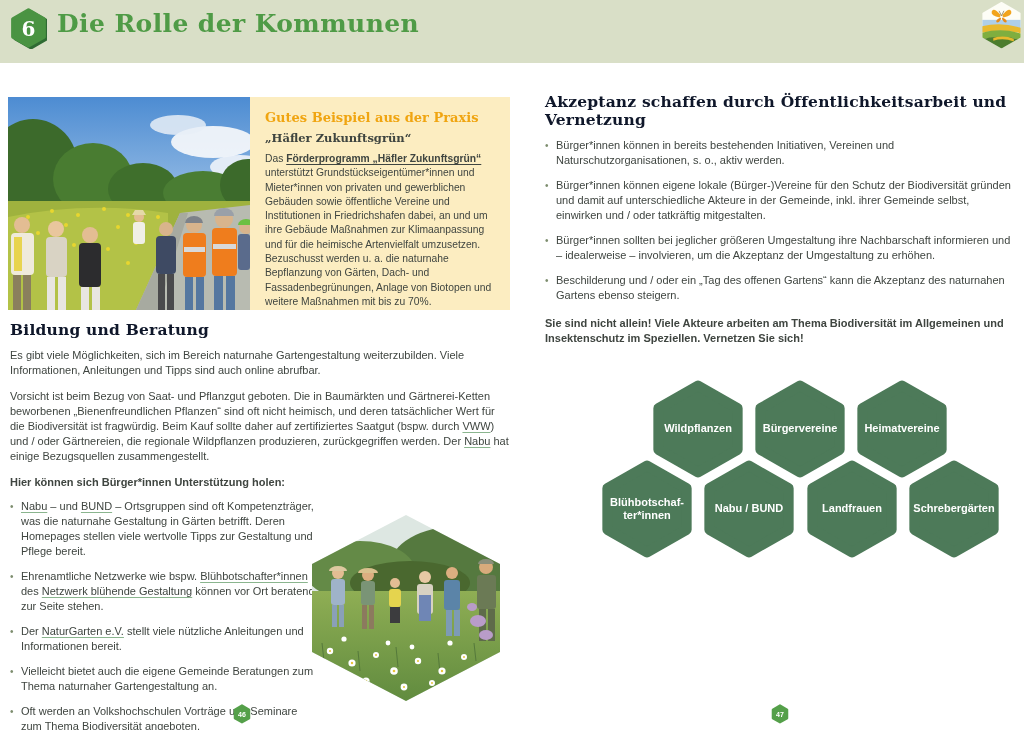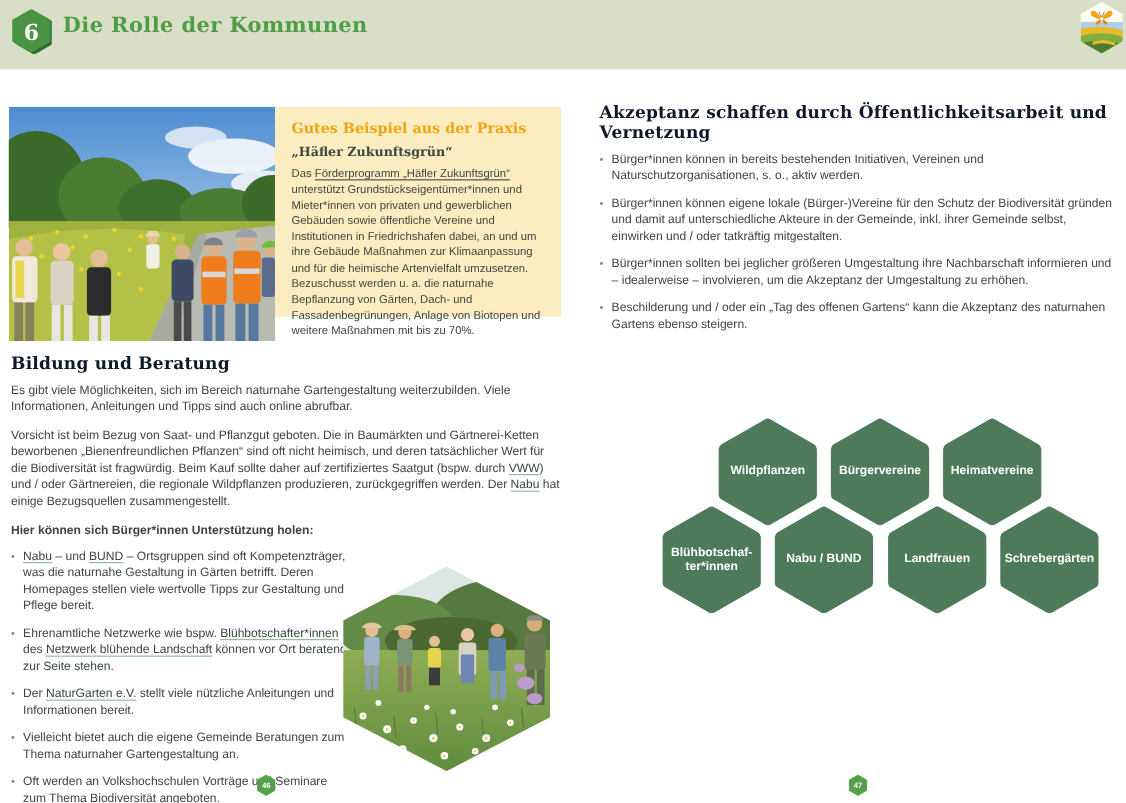--- a/index.html
+++ b/index.html
@@ -14,49 +14,49 @@
   
   .header-band { position:absolute; left:0; top:0; width:1024px; height:63px; background:#d9dfc7; }
   .chapter-badge { position:absolute; left:10px; top:8px; width:37px; height:42px; }
   .chapter-badge svg { position:absolute; inset:0; }
   .chapter-badge .num {
     position:absolute; inset:0; display:flex; align-items:center; justify-content:center;
     color:#fff; font-family:"DejaVu Serif", serif; font-weight:bold; font-size:20px;
   }
   .header-title {
     position:absolute; left:57px; top:16px;
-    font-family:"DejaVu Serif", serif; font-weight:bold; font-size:19px;
+    font-family:"DejaVu Serif", serif; font-weight:bold; font-size:25px;
     color:#4f9b46; letter-spacing:0.4px;
   }
   .brand-logo { position:absolute; left:981px; top:1px; width:41px; height:48px; }
 
   
   .photo-excursion { position:absolute; left:8px; top:97px; width:242px; height:213px; }
   .practice-box {
-    position:absolute; left:250px; top:97px; width:260px; height:191px;
+    position:absolute; left:250px; top:97px; width:260px; height:213px;
     background:#fcedc1; padding:13px 15px 10px 15px;
   }
   .practice-box h3 { margin:0 0 7px 0; font-family:"DejaVu Serif", serif; font-size:13px; line-height:15px; color:#f0a511; }
   .practice-box h4 { margin:0 0 7px 0; font-family:"DejaVu Serif", serif; font-size:11.5px; line-height:13px; color:#3f4540; }
   .practice-box .pb-body { font-size:10.3px; line-height:14.3px; }
 
   .left-text { position:absolute; left:10px; top:321px; width:501px; }
   h2.section-heading {
     margin:0 0 9px 0; font-family:"DejaVu Serif", serif; font-size:15.5px; line-height:18px;
     color:#0f172a; letter-spacing:0.2px;
   }
   .left-text p, .right-text p { margin:0 0 11px 0; }
   .list-intro { font-weight:bold; margin:2px 0 9px 0; }
   .bullets { width:307px; }
   .bullet { display:flex; margin:0 0 10px 0; }
   .bullet .m { width:11px; flex:0 0 11px; color:#7d8d6e; font-size:10px; line-height:15px; }
   .bullet .c { flex:1; }
 
   .seg-link { text-decoration:underline; text-decoration-color:#8ab58e; text-underline-offset:2px; text-decoration-thickness:1px; }
-  .seg-boldlink { font-weight:normal; text-decoration:underline; text-underline-offset:2px; text-decoration-thickness:1px; text-decoration-color:#3f4540; }
+  .seg-boldlink { font-weight:bold; text-decoration:underline; text-underline-offset:2px; text-decoration-thickness:1px; text-decoration-color:#3f4540; }
 
   .photo-meadow { position:absolute; left:300px; top:511px; width:212px; height:194px; }
 
   
   .right-text { position:absolute; left:545px; top:93px; width:472px; }
   .cta { font-weight:bold; margin-top:13px; }
 
   .hex-grid { position:absolute; left:545px; top:378px; width:472px; height:182px; }
   .hex { position:absolute; width:94px; height:98px; }
   .hex svg { position:absolute; inset:0; width:100%; height:100%; }
@@ -211,21 +211,21 @@
   <p><span>Es gibt viele Möglichkeiten, sich im Bereich naturnahe Gartengestaltung weiterzubilden. Viele Informationen, Anleitungen und Tipps sind auch online abrufbar.</span></p>
   <p><span>Vorsicht ist beim Bezug von Saat- und Pflanzgut geboten. Die in Baumärkten und Gärtnerei-Ketten beworbenen „Bienenfreundlichen Pflanzen“ sind oft nicht heimisch, und deren tatsächlicher Wert für die Biodiversität ist fragwürdig. Beim Kauf sollte daher auf zertifiziertes Saatgut (bspw. durch </span><span class="seg-link">VWW</span><span>) und / oder Gärtnereien, die regionale Wildpflanzen produzieren, zurückgegriffen werden. Der </span><span class="seg-link">Nabu</span><span> hat einige Bezugsquellen zusammengestellt.</span></p>
   <div class="list-intro">Hier können sich Bürger*innen Unterstützung holen:</div>
   <div class="bullets">
     <div class="bullet">
       <span class="m">•</span>
       <span class="c"><span class="seg-link">Nabu</span><span> – und </span><span class="seg-link">BUND</span><span> – Ortsgruppen sind oft Kompetenzträger, was die naturnahe Gestaltung in Gärten betrifft. Deren Homepages stellen viele wertvolle Tipps zur Gestaltung und Pflege bereit.</span></span>
     </div>
     <div class="bullet">
       <span class="m">•</span>
-      <span class="c"><span>Ehrenamtliche Netzwerke wie bspw. </span><span class="seg-link">Blühbotschafter*innen</span><span> des </span><span class="seg-link">Netzwerk blühende Landschaft</span><span> können vor Ort beratend zur Seite stehen.</span></span>
+      <span class="c"><span>Ehrenamtliche Netzwerke wie bspw. </span><span class="seg-link">Blühbotschafter*innen</span><span> des </span><span class="seg-link">Netzwerk blühende Gestaltung</span><span> können vor Ort beratend zur Seite stehen.</span></span>
     </div>
     <div class="bullet">
       <span class="m">•</span>
       <span class="c"><span>Der </span><span class="seg-link">NaturGarten e.V.</span><span> stellt viele nützliche Anleitungen und Informationen bereit.</span></span>
     </div>
     <div class="bullet">
       <span class="m">•</span>
       <span class="c"><span>Vielleicht bietet auch die eigene Gemeinde Beratungen zum Thema naturnaher Gartengestaltung an.</span></span>
     </div>
     <div class="bullet">
@@ -336,20 +336,21 @@
     <span class="c">Bürger*innen können eigene lokale (Bürger-)Vereine für den Schutz der Biodiversität gründen und damit auf unterschiedliche Akteure in der Gemeinde, inkl. ihrer Gemeinde selbst, einwirken und / oder tatkräftig mitgestalten.</span>
   </div>
   <div class="bullet">
     <span class="m">•</span>
     <span class="c">Bürger*innen sollten bei jeglicher größeren Umgestaltung ihre Nachbarschaft informieren und – idealerweise – involvieren, um die Akzeptanz der Umgestaltung zu erhöhen.</span>
   </div>
   <div class="bullet">
     <span class="m">•</span>
     <span class="c">Beschilderung und / oder ein „Tag des offenen Gartens“ kann die Akzeptanz des naturnahen Gartens ebenso steigern.</span>
   </div>
+  <div class="cta">Sie sind nicht allein! Viele Akteure arbeiten am Thema Biodiversität im Allgemeinen und Insektenschutz im Speziellen. Vernetzen Sie sich!</div>
 </div>
 
 <div class="hex-grid">
 
   <div class="hex" style="left:106px; top:2px;">
     <svg viewBox="0 0 100 104">
         <polygon points="50,6 92,30 92,74 50,98 8,74 8,30" fill="#4d7a59" stroke="#4d7a59" stroke-width="11" stroke-linejoin="round"></polygon>
       </svg>
     <span class="label">Wildpflanzen</span>
   </div>

